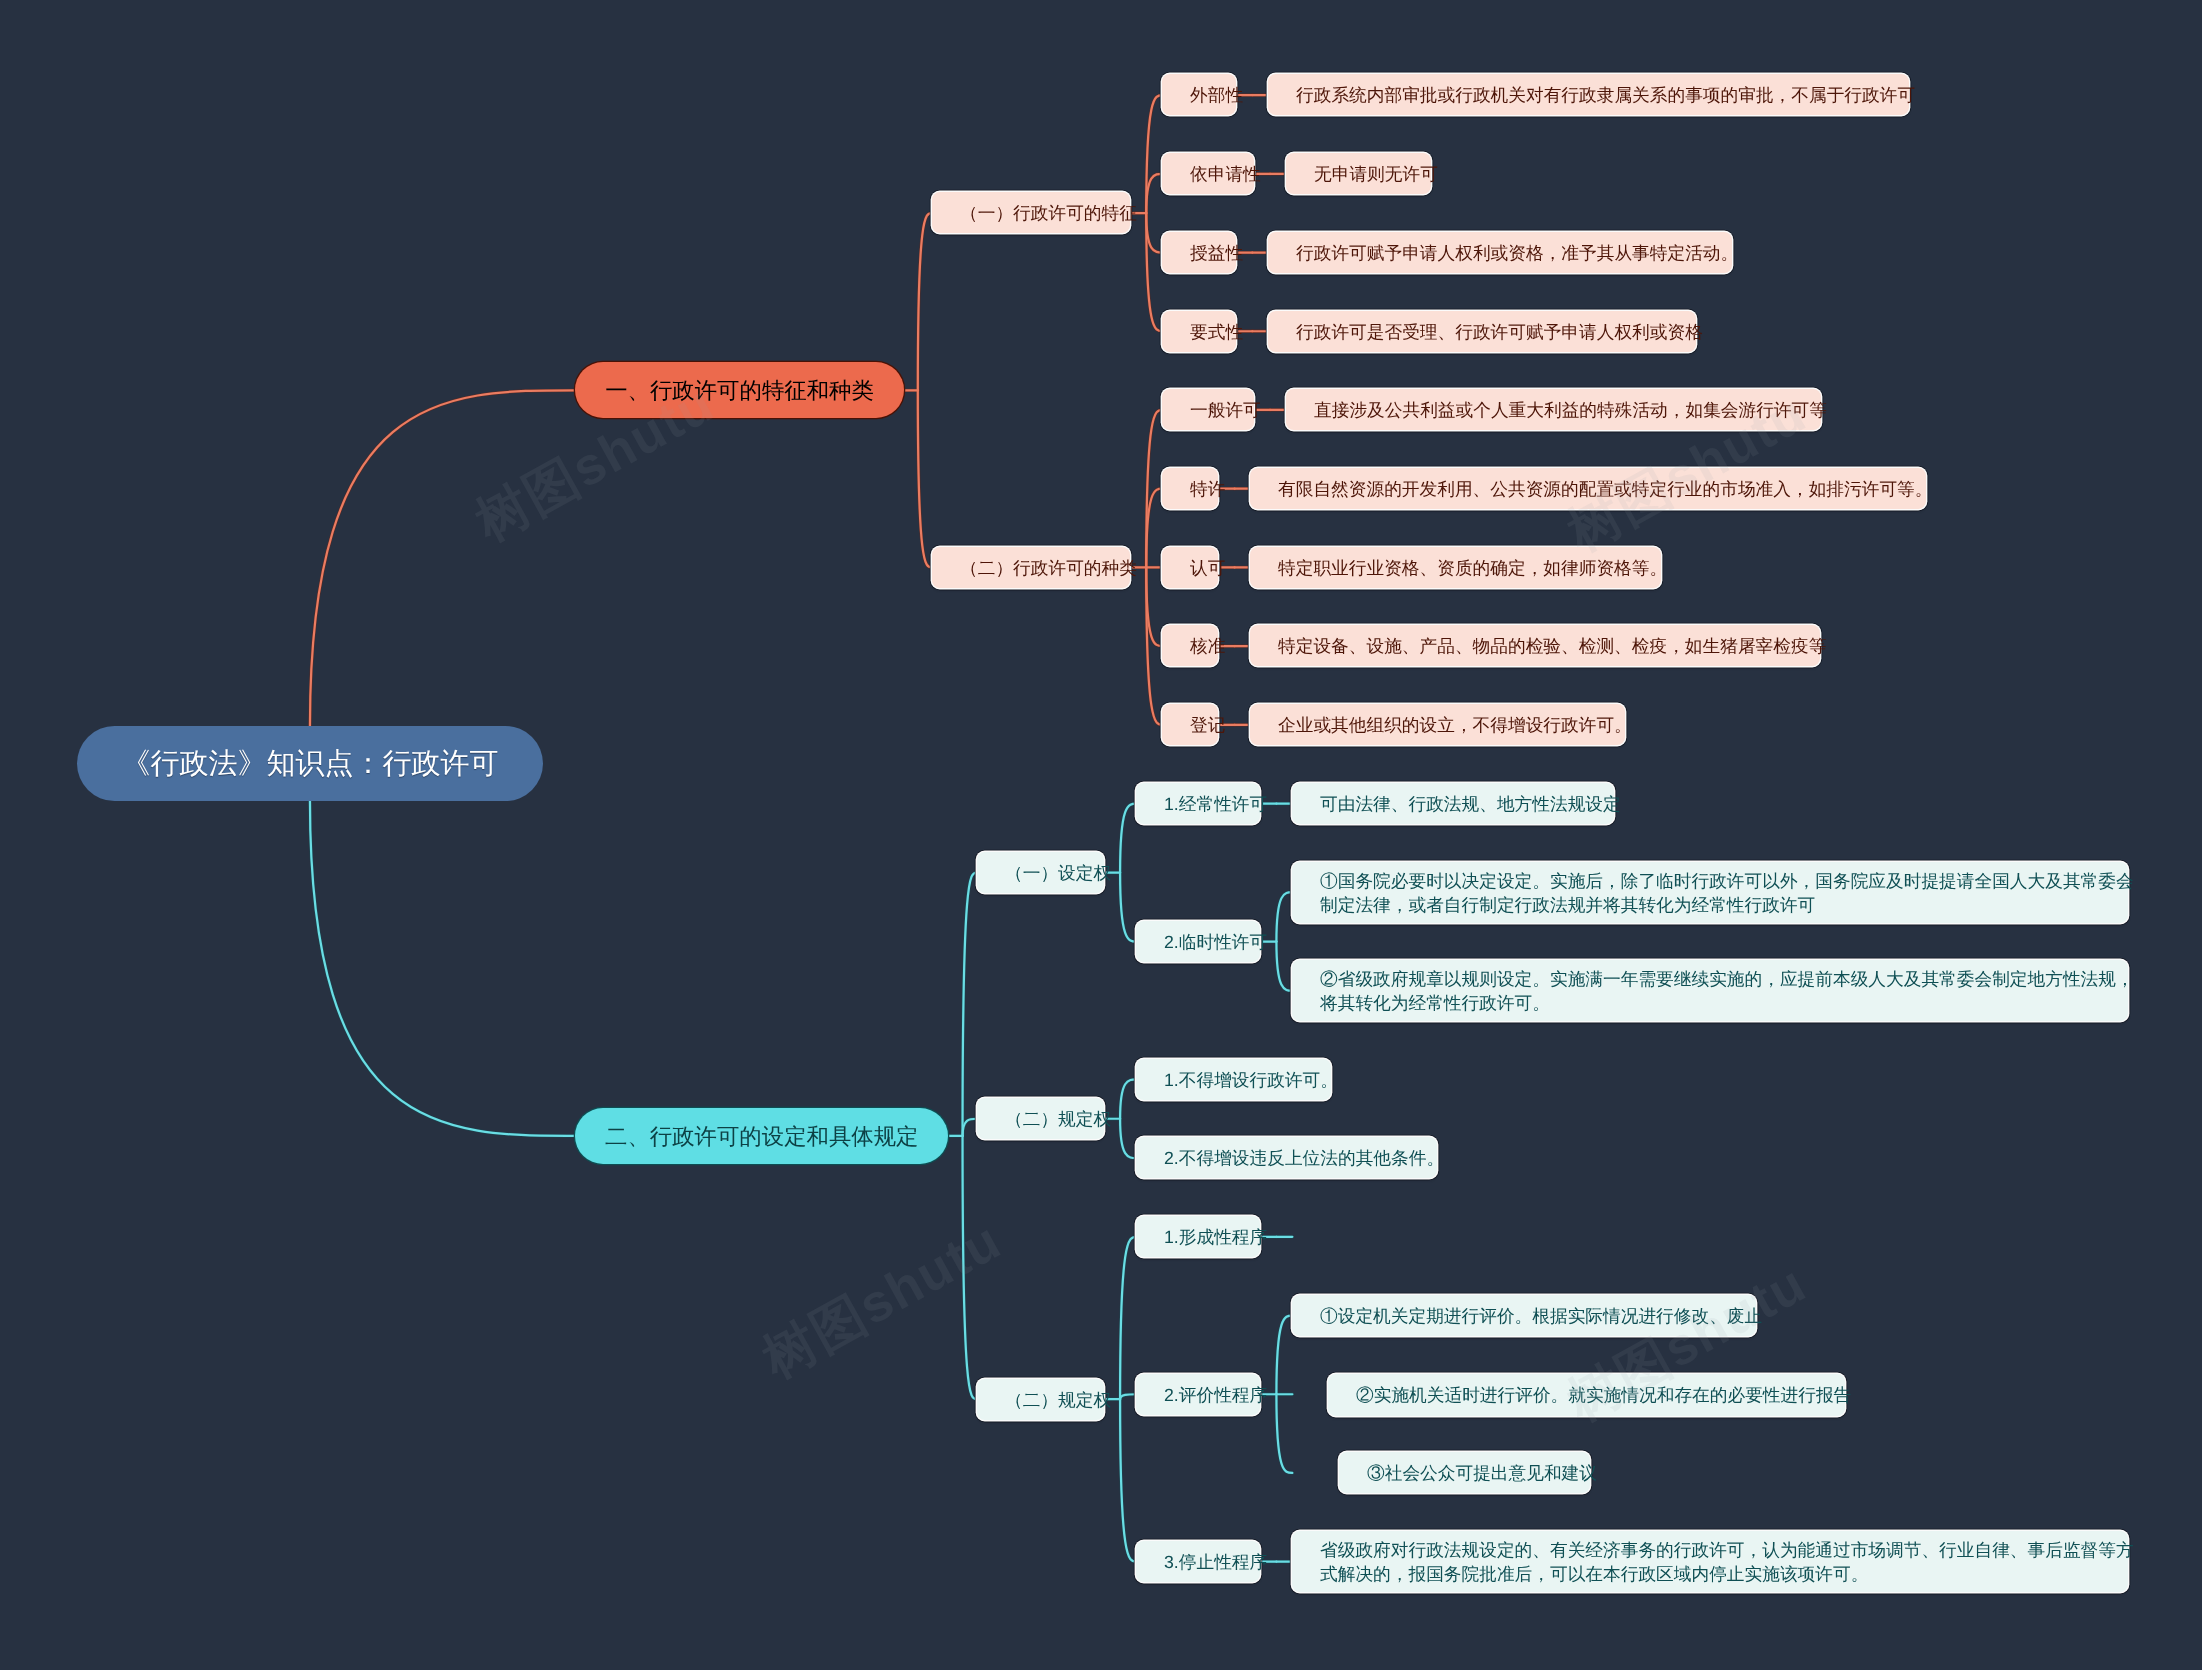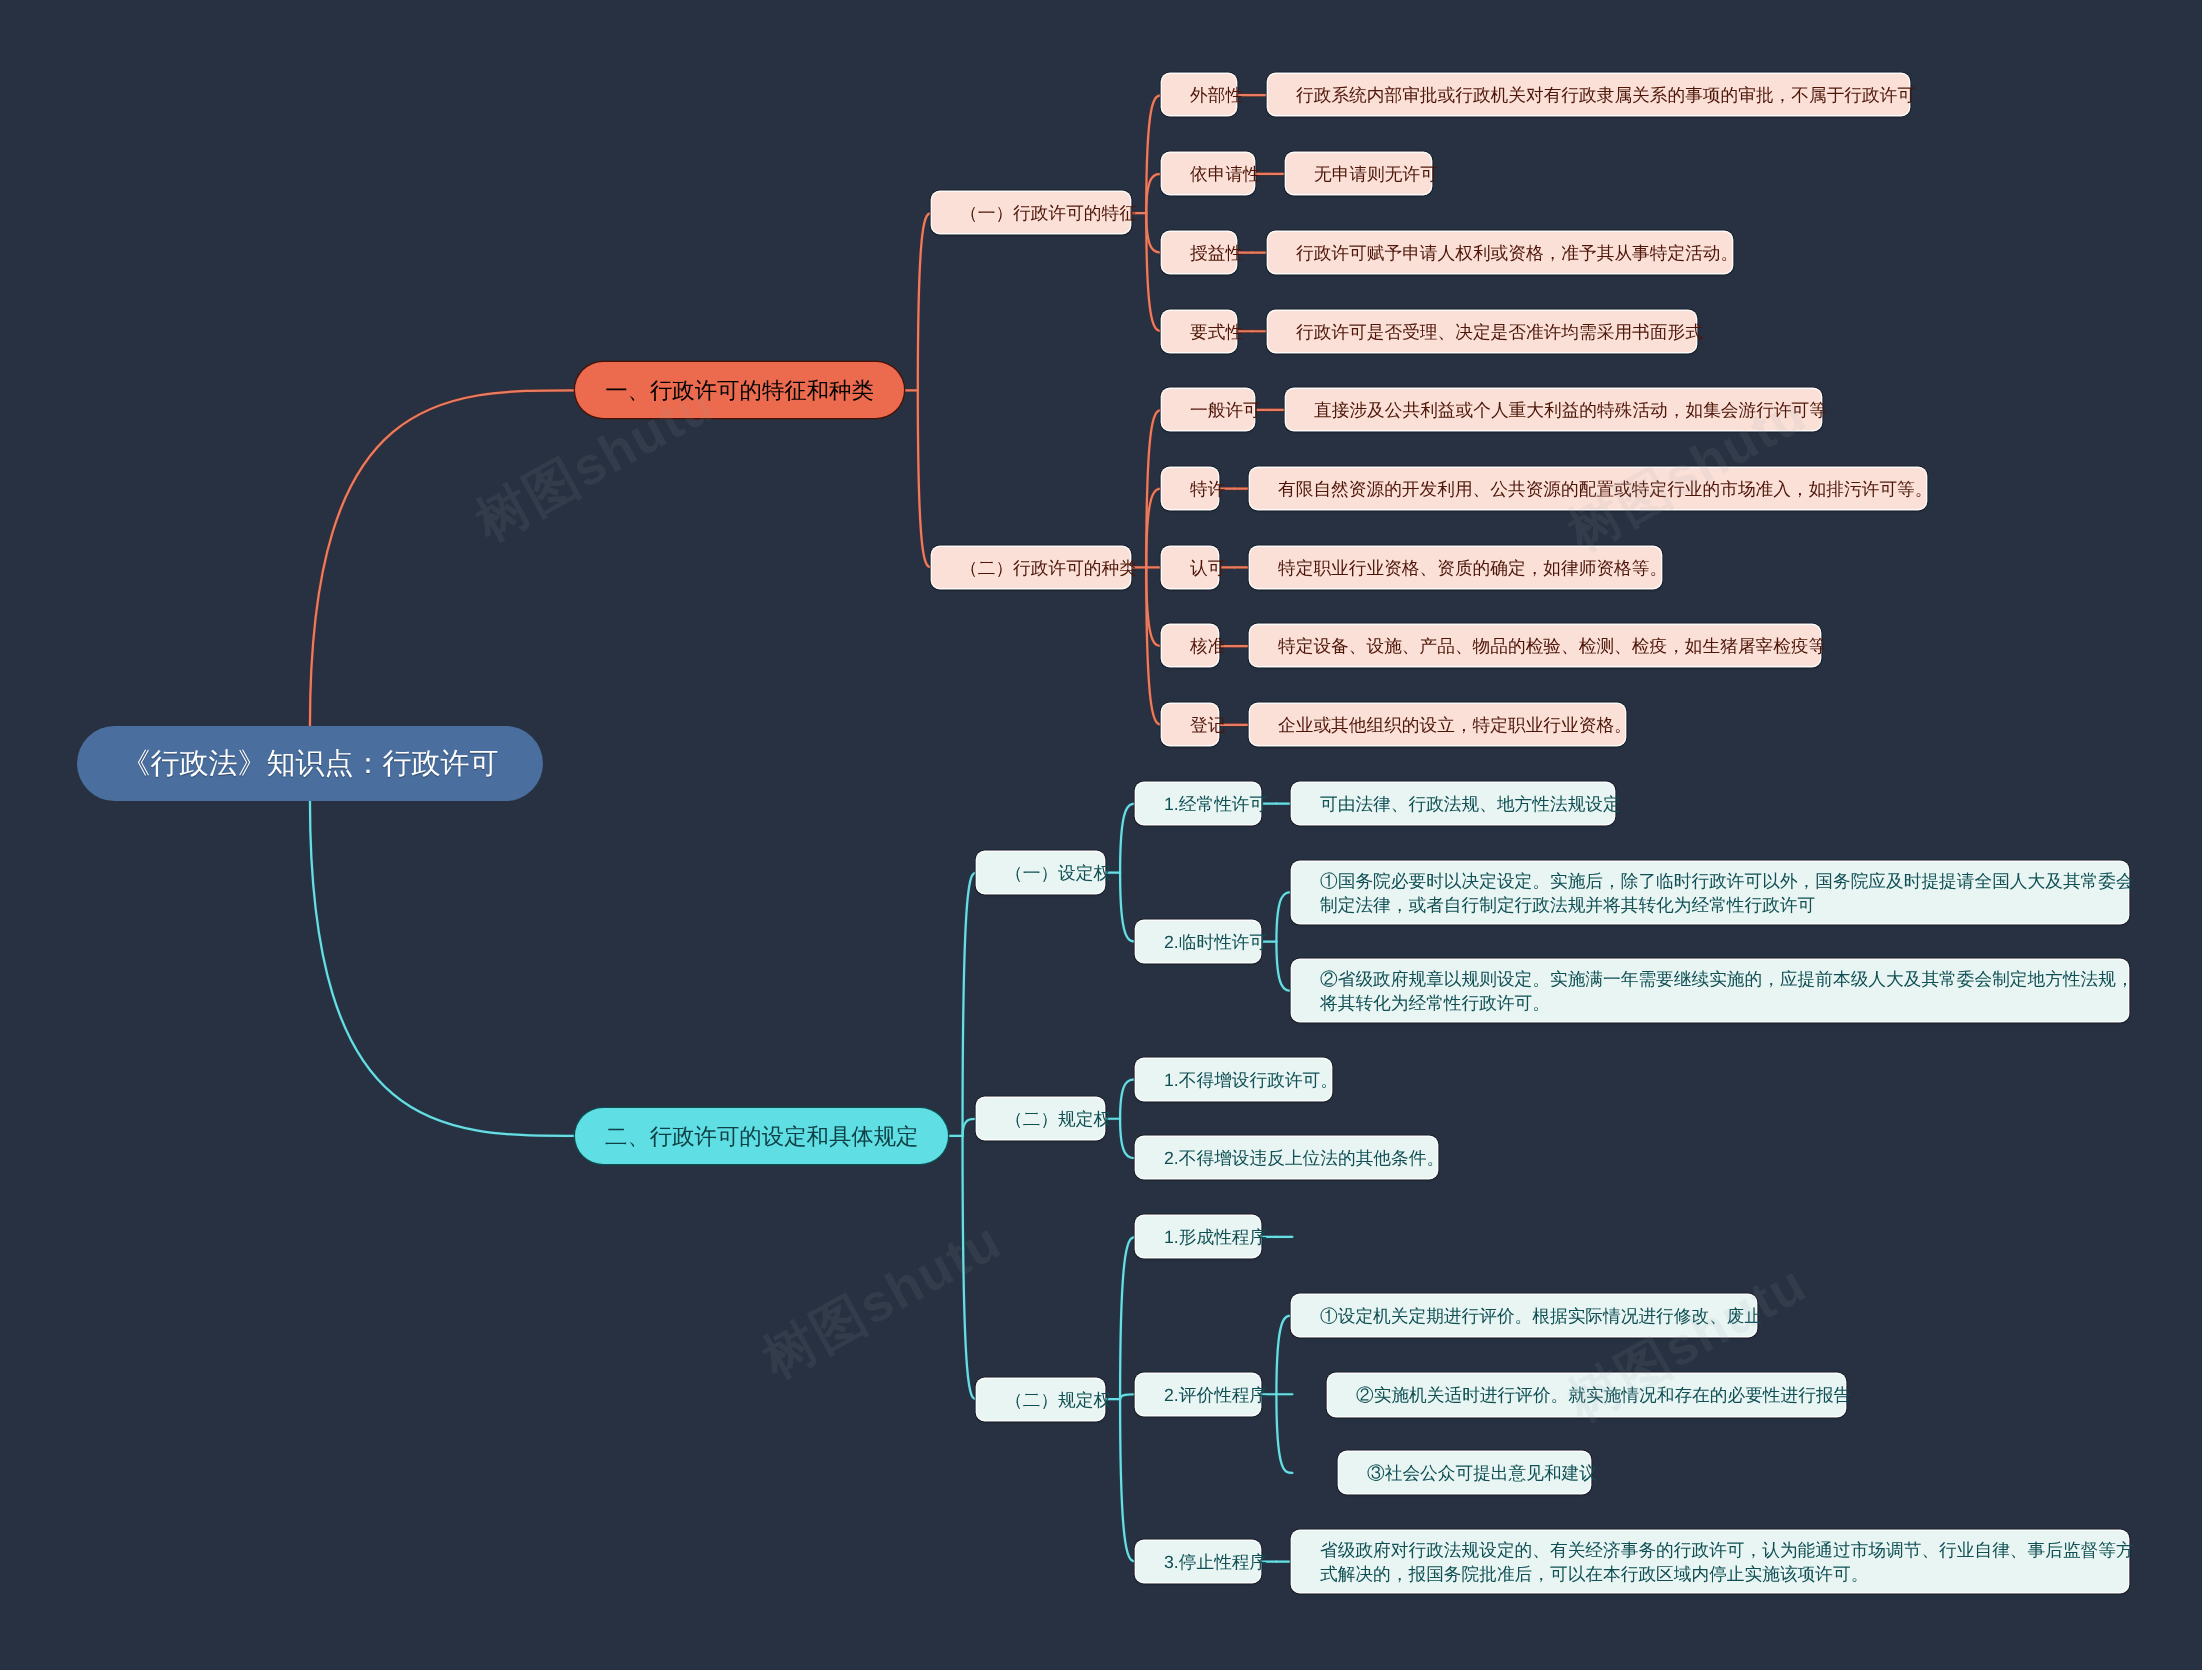--- a/index.html
+++ b/index.html
@@ -163,32 +163,32 @@
 <div class="node lv0" style="left:77px;top:726px;width:466px;height:75px"><span class="t">《行政法》知识点：行政许可</span></div>
 <div class="node lv1 b1" style="left:575px;top:362px;width:329px;height:56px"><span class="t">一、行政许可的特征和种类</span></div>
 <div class="node lvx b1" style="left:932px;top:192px;width:198px;height:41px"><span class="t">（一）行政许可的特征</span></div>
 <div class="node lvx b1" style="left:1162px;top:74px;width:74px;height:41px"><span class="t">外部性</span></div>
 <div class="node lvx b1" style="left:1268px;top:74px;width:641px;height:41px"><span class="t">行政系统内部审批或行政机关对有行政隶属关系的事项的审批，不属于行政许可</span></div>
 <div class="node lvx b1" style="left:1162px;top:153px;width:92px;height:41px"><span class="t">依申请性</span></div>
 <div class="node lvx b1" style="left:1286px;top:153px;width:145px;height:41px"><span class="t">无申请则无许可</span></div>
 <div class="node lvx b1" style="left:1162px;top:232px;width:74px;height:41px"><span class="t">授益性</span></div>
 <div class="node lvx b1" style="left:1268px;top:232px;width:464px;height:41px"><span class="t">行政许可赋予申请人权利或资格，准予其从事特定活动。</span></div>
 <div class="node lvx b1" style="left:1162px;top:311px;width:74px;height:41px"><span class="t">要式性</span></div>
-<div class="node lvx b1" style="left:1268px;top:311px;width:428px;height:41px"><span class="t">行政许可是否受理、决定是否准许均需采用书面形式</span></div>
+<div class="node lvx b1" style="left:1268px;top:311px;width:428px;height:41px"><span class="t">行政许可是否受理、行政许可赋予申请人权利或资格</span></div>
 <div class="node lvx b1" style="left:932px;top:547px;width:198px;height:41px"><span class="t">（二）行政许可的种类</span></div>
 <div class="node lvx b1" style="left:1162px;top:389px;width:92px;height:41px"><span class="t">一般许可</span></div>
 <div class="node lvx b1" style="left:1286px;top:389px;width:535px;height:41px"><span class="t">直接涉及公共利益或个人重大利益的特殊活动，如集会游行许可等</span></div>
 <div class="node lvx b1" style="left:1162px;top:468px;width:56px;height:41px"><span class="t">特许</span></div>
 <div class="node lvx b1" style="left:1250px;top:468px;width:676px;height:41px"><span class="t">有限自然资源的开发利用、公共资源的配置或特定行业的市场准入，如排污许可等。</span></div>
 <div class="node lvx b1" style="left:1162px;top:547px;width:56px;height:41px"><span class="t">认可</span></div>
 <div class="node lvx b1" style="left:1250px;top:547px;width:411px;height:41px"><span class="t">特定职业行业资格、资质的确定，如律师资格等。</span></div>
 <div class="node lvx b1" style="left:1162px;top:625px;width:56px;height:41px"><span class="t">核准</span></div>
 <div class="node lvx b1" style="left:1250px;top:625px;width:570px;height:41px"><span class="t">特定设备、设施、产品、物品的检验、检测、检疫，如生猪屠宰检疫等</span></div>
 <div class="node lvx b1" style="left:1162px;top:704px;width:56px;height:41px"><span class="t">登记</span></div>
-<div class="node lvx b1" style="left:1250px;top:704px;width:375px;height:41px"><span class="t">企业或其他组织的设立，特定职业行业资格。</span></div>
+<div class="node lvx b1" style="left:1250px;top:704px;width:375px;height:41px"><span class="t">企业或其他组织的设立，不得增设行政许可。</span></div>
 <div class="node lv1 b2" style="left:575px;top:1108px;width:373px;height:56px"><span class="t">二、行政许可的设定和具体规定</span></div>
 <div class="node lvx b2" style="left:977px;top:852px;width:127px;height:41px"><span class="t">（一）设定权</span></div>
 <div class="node lvx b2" style="left:1136px;top:783px;width:124px;height:41px"><span class="t">1.经常性许可</span></div>
 <div class="node lvx b2" style="left:1292px;top:783px;width:322px;height:41px"><span class="t">可由法律、行政法规、地方性法规设定</span></div>
 <div class="node lvx b2" style="left:1136px;top:921px;width:124px;height:41px"><span class="t">2.临时性许可</span></div>
 <div class="node lvx b2 multi" style="left:1292px;top:862px;width:836px;height:61px"><span class="t">①国务院必要时以决定设定。实施后，除了临时行政许可以外，国务院应及时提提请全国人大及其常委会<br>制定法律，或者自行制定行政法规并将其转化为经常性行政许可</span></div>
 <div class="node lvx b2 multi" style="left:1292px;top:960px;width:836px;height:61px"><span class="t">②省级政府规章以规则设定。实施满一年需要继续实施的，应提前本级人大及其常委会制定地方性法规，<br>将其转化为经常性行政许可。</span></div>
 <div class="node lvx b2" style="left:977px;top:1098px;width:127px;height:41px"><span class="t">（二）规定权</span></div>
 <div class="node lvx b2" style="left:1136px;top:1059px;width:195px;height:41px"><span class="t">1.不得增设行政许可。</span></div>
 <div class="node lvx b2" style="left:1136px;top:1137px;width:301px;height:41px"><span class="t">2.不得增设违反上位法的其他条件。</span></div>

